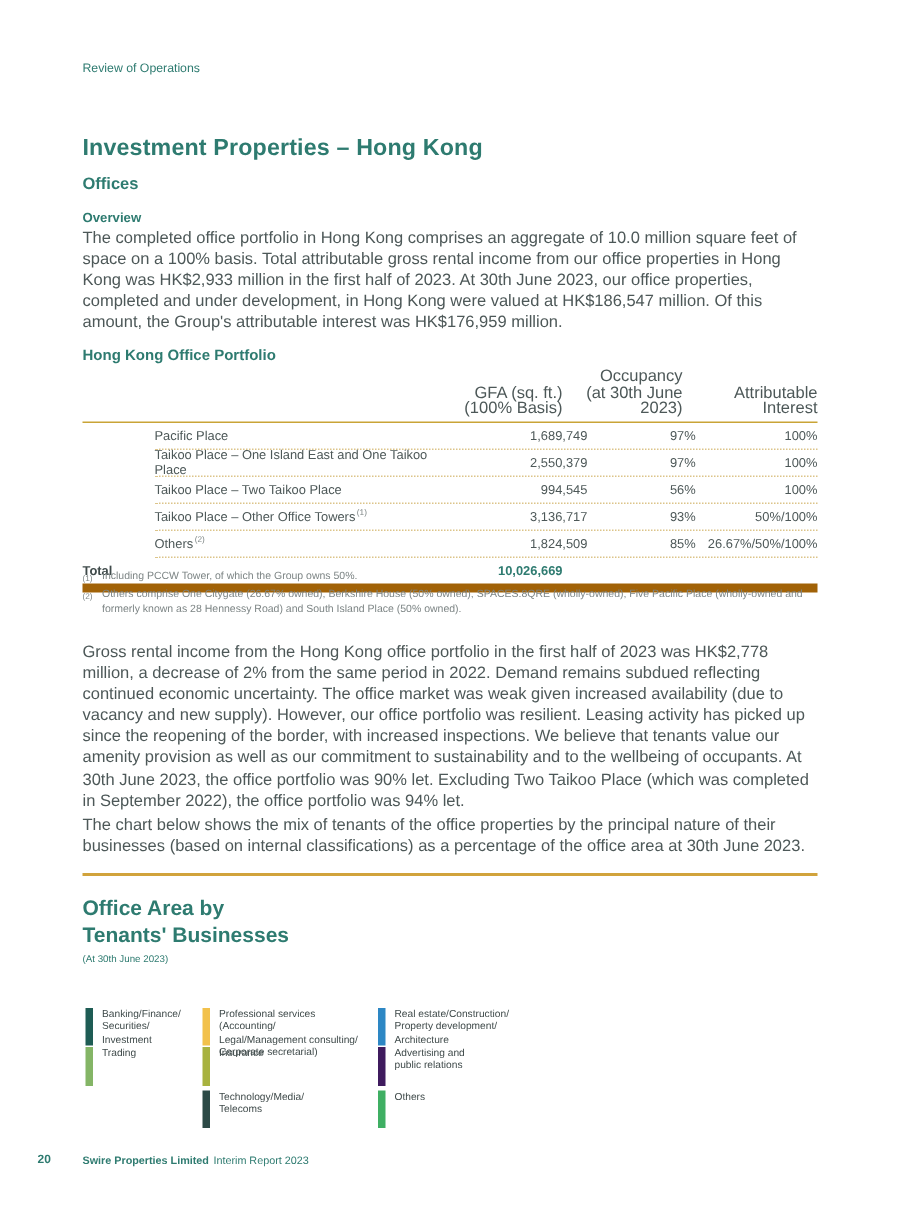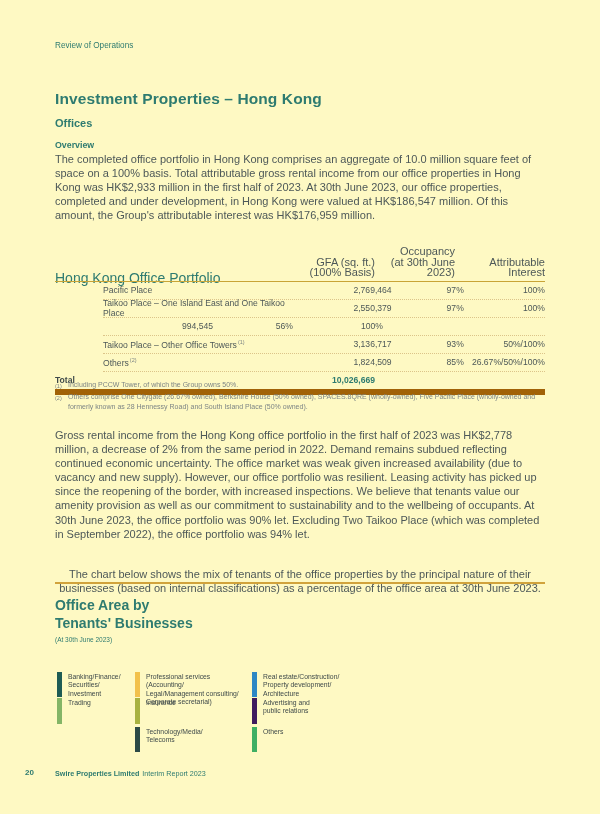--- a/index.html
+++ b/index.html
@@ -1,32 +1,32 @@
 <!DOCTYPE html>
 <html><head>
 <meta charset="utf-8">
 <style>
   html,body{margin:0;padding:0;background:#e9e9e9;}
   .page{
-    position:relative;width:600px;height:814px;background:#fef9c3;
+    position:relative;width:600px;height:814px;background:#ffffff;
     font-family:"Liberation Sans","DejaVu Sans",sans-serif;
     color:#4d5858;overflow:hidden;margin:0 auto;
   }
   .pre{white-space:pre-line;}
 
   .hdr-label{position:absolute;left:55px;top:41px;font-size:8.2px;color:#2e7b70;}
   .main-title{position:absolute;left:55px;top:90px;font-size:15.5px;font-weight:600;color:#2e7b70;letter-spacing:.1px;}
   .sub-title{position:absolute;left:55px;top:117px;font-size:11px;font-weight:700;color:#2e7b70;}
   .overview-h{position:absolute;left:55px;top:140px;font-size:8.8px;font-weight:700;color:#2e7b70;}
   .body-p{position:absolute;left:55px;width:490px;font-size:11px;line-height:14.1px;color:#4d5858;text-align:left;}
   .p-overview{top:152px;}
   .p-rental{top:428px;}
-  .p-chartintro{top:567px;text-align:center;}
-
-  .table-title{position:absolute;left:55px;top:232px;font-size:14px;font-weight:400;color:#2e7b70;margin-top:38px;}
+  .p-chartintro{top:543px;}
+
+  .table-title{position:absolute;left:55px;top:232px;font-size:10px;font-weight:700;color:#2e7b70;}
   .tbl{position:absolute;left:55px;top:246px;width:490px;font-size:8.6px;}
   .tbl-row{display:flex;align-items:center;}
   .c-name{width:210px;text-align:left;}
   .c-gfa{width:110px;text-align:right;}
   .c-occ{width:80px;text-align:right;}
   .c-int{width:90px;text-align:right;}
   .tbl-head{display:flex;align-items:flex-end;padding-bottom:3px;border-bottom:1.5px solid #c9a436;}
   .tbl-head .cell{font-size:11px;line-height:10.6px;color:#4d5858;white-space:pre-line;}
   .data-row{height:17px;border-bottom:1px dotted #dcc489;margin-left:48px;}
   .data-row:last-of-type{border-bottom:1px solid #d3b45c;}
@@ -84,31 +84,32 @@
       <div class="cell c-gfa pre">GFA (sq. ft.)
 (100% Basis)</div>
       <div class="cell c-occ pre">Occupancy
 (at 30th June 2023)</div>
       <div class="cell c-int pre">Attributable
 Interest</div>
     </div>
 
     <div class="tbl-row data-row">
       <div class="c-name"><span>Pacific Place</span></div>
-      <div class="c-gfa">2,769,464</div>
+      <div class="c-gfa">1,689,749</div>
       <div class="c-occ">97%</div>
       <div class="c-int">100%</div>
     </div>
     <div class="tbl-row data-row">
       <div class="c-name"><span>Taikoo Place – One Island East and One Taikoo Place</span></div>
       <div class="c-gfa">2,550,379</div>
       <div class="c-occ">97%</div>
       <div class="c-int">100%</div>
     </div>
     <div class="tbl-row data-row">
+      <div class="c-name"><span>Taikoo Place – Two Taikoo Place</span></div>
       <div class="c-gfa">994,545</div>
       <div class="c-occ">56%</div>
       <div class="c-int">100%</div>
     </div>
     <div class="tbl-row data-row">
       <div class="c-name"><span>Taikoo Place – Other Office Towers</span><span class="fn-sup">(1)</span></div>
       <div class="c-gfa">3,136,717</div>
       <div class="c-occ">93%</div>
       <div class="c-int">50%/100%</div>
     </div>

